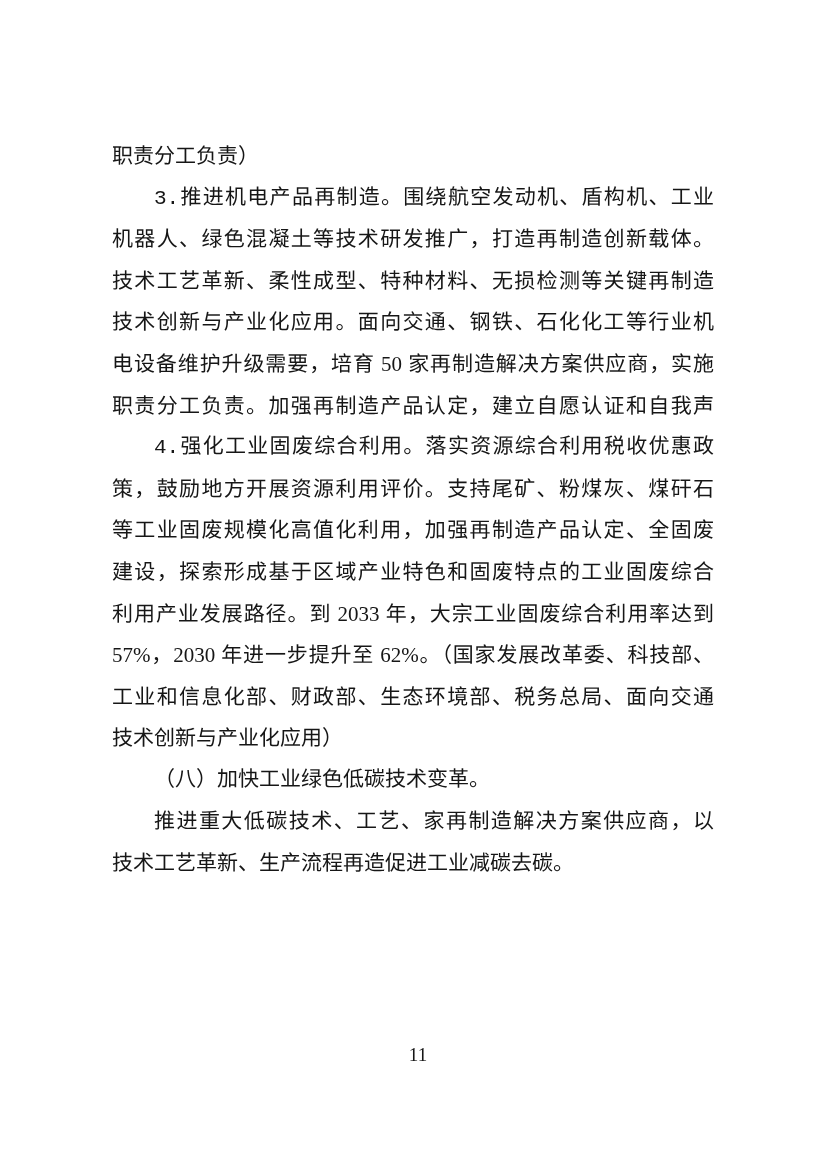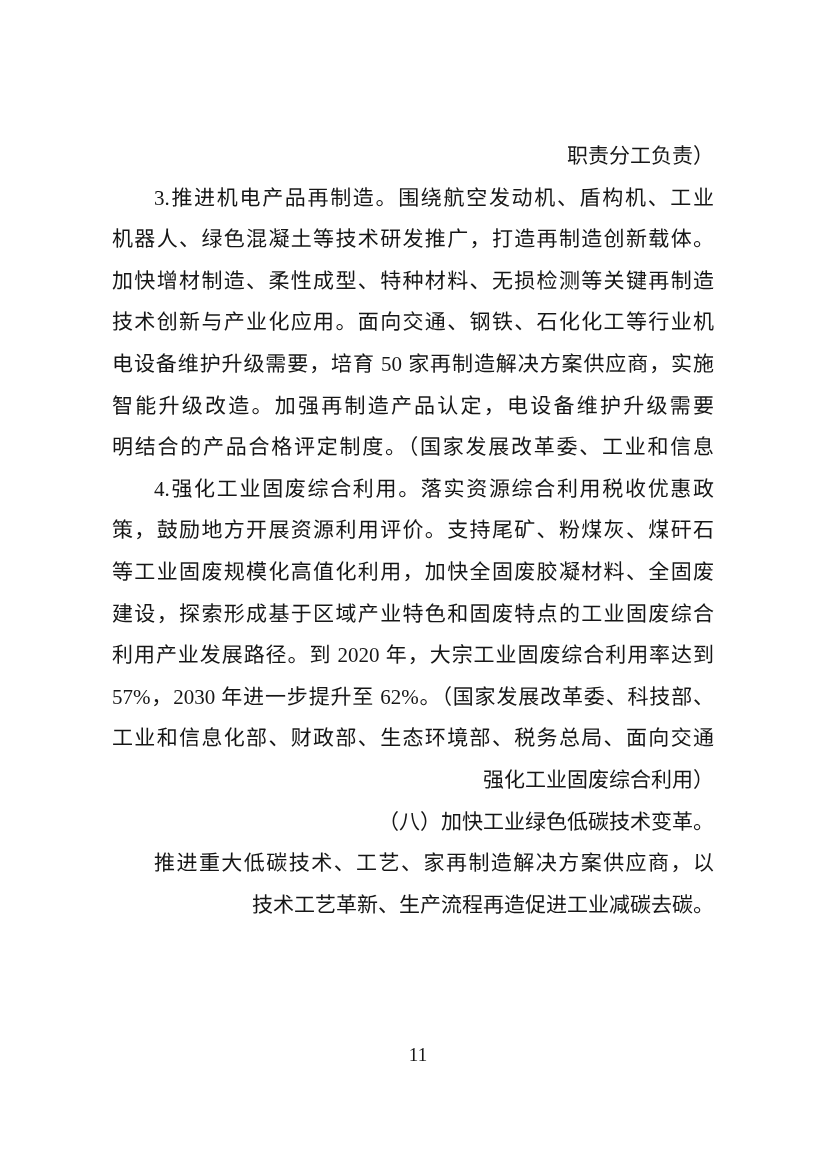--- a/index.html
+++ b/index.html
@@ -24,60 +24,60 @@
     left: 112px;
     top: 136px;
     width: 602px;
     color: var(--text-color, #161616);
     font-size: 21px;
     line-height: 41.6px;
   }
   .line {
     height: 41.6px;
     overflow: hidden;
-    text-align: right;
+    text-align: left;
   }
   .line.justify {
     text-align: justify;
     text-align-last: justify;
     text-justify: inter-character;
   }
   .line.indent {
     text-indent: 2em;
+    font-family: Liberation Mono, monospace;
   }
   .page-number {
     position: absolute;
     left: 5px;
     top: 1043px;
     width: 826px;
     text-align: center;
     color: var(--text-color, #161616);
     font-size: 19px;
     line-height: 24px;
   }
 </style>
 </head>
 <body>
 
 <div class="page">
   <div class="text-block">
     <div class="line">职责分工负责）</div>
     <div class="line justify indent">3.推进机电产品再制造。围绕航空发动机、盾构机、工业</div>
     <div class="line justify">机器人、绿色混凝土等技术研发推广，打造再制造创新载体。</div>
-    <div class="line justify">加快增材制造、柔性成型、特种材料、无损检测等关键再制造</div>
+    <div class="line justify">技术工艺革新、柔性成型、特种材料、无损检测等关键再制造</div>
     <div class="line justify">技术创新与产业化应用。面向交通、钢铁、石化化工等行业机</div>
     <div class="line justify">电设备维护升级需要，培育 50 家再制造解决方案供应商，实施</div>
-    <div class="line justify">智能升级改造。加强再制造产品认定，电设备维护升级需要</div>
-    <div class="line justify">明结合的产品合格评定制度。（国家发展改革委、工业和信息</div>
+    <div class="line justify">职责分工负责。加强再制造产品认定，建立自愿认证和自我声</div>
     <div class="line justify indent">4.强化工业固废综合利用。落实资源综合利用税收优惠政</div>
     <div class="line justify">策，鼓励地方开展资源利用评价。支持尾矿、粉煤灰、煤矸石</div>
-    <div class="line justify">等工业固废规模化高值化利用，加快全固废胶凝材料、全固废</div>
+    <div class="line justify">等工业固废规模化高值化利用，加强再制造产品认定、全固废</div>
     <div class="line justify">建设，探索形成基于区域产业特色和固废特点的工业固废综合</div>
-    <div class="line justify">利用产业发展路径。到 2020 年，大宗工业固废综合利用率达到</div>
+    <div class="line justify">利用产业发展路径。到 2033 年，大宗工业固废综合利用率达到</div>
     <div class="line justify">57%，2030 年进一步提升至 62%。（国家发展改革委、科技部、</div>
     <div class="line justify">工业和信息化部、财政部、生态环境部、税务总局、面向交通</div>
-    <div class="line">强化工业固废综合利用）</div>
+    <div class="line">技术创新与产业化应用）</div>
     <div class="line indent">（八）加快工业绿色低碳技术变革。</div>
     <div class="line justify indent">推进重大低碳技术、工艺、家再制造解决方案供应商，以</div>
     <div class="line">技术工艺革新、生产流程再造促进工业减碳去碳。</div>
   </div>
   <div class="page-number">11</div>
 </div>
 
 </body></html>

